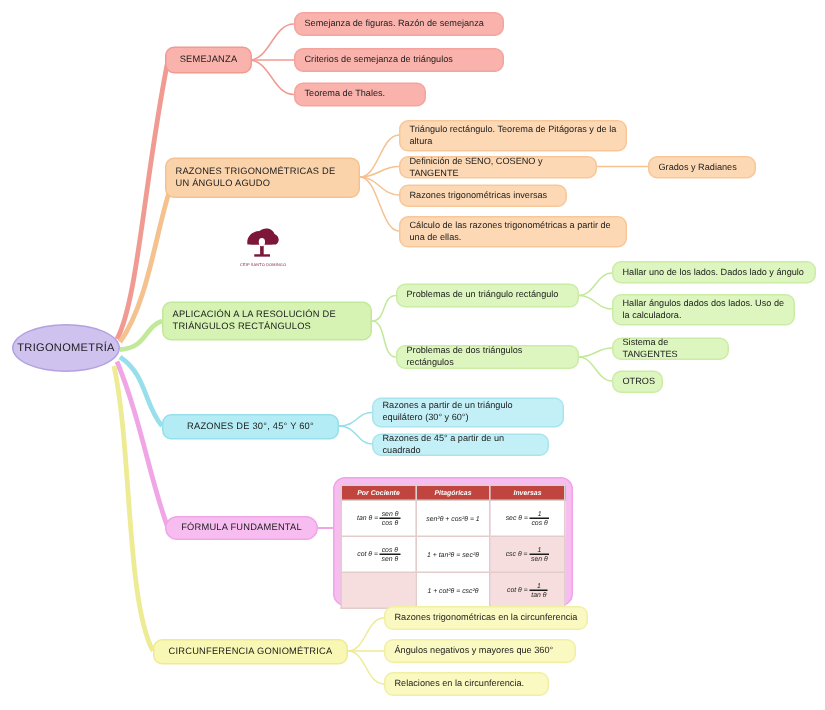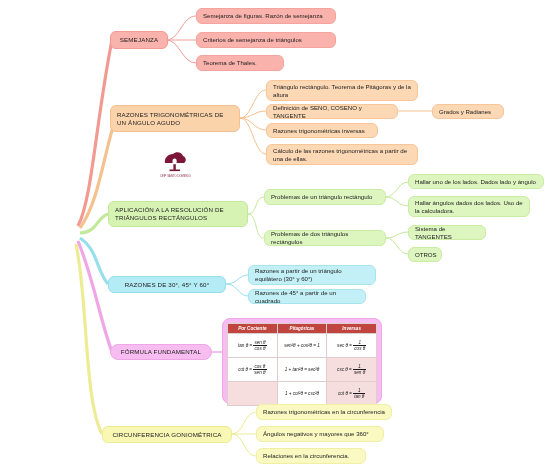--- a/index.html
+++ b/index.html
@@ -81,20 +81,23 @@
     <path d="M226,284 C238,284 238,275 248,275" stroke="#97dfeb" stroke-width="1" fill="none"></path>
     <path d="M226,284 C238,284 238,296 248,296" stroke="#97dfeb" stroke-width="1" fill="none"></path>
 
     <path d="M212,352 L222,352" stroke="#f0a6e6" stroke-width="1.4" fill="none"></path>
 
     <path d="M232,434 C244,434 244,412 256,412" stroke="#eeeb95" stroke-width="1" fill="none"></path>
     <path d="M232,434 C244,434 244,434 256,434" stroke="#eeeb95" stroke-width="1" fill="none"></path>
     <path d="M232,434 C244,434 244,456 256,456" stroke="#eeeb95" stroke-width="1" fill="none"></path>
   </svg>
 
+  <div class="node root" style="left:8px;top:216px;width:72px;height:32px;">
+    <span>TRIGONOMETRÍA</span>
+  </div>
 
   <div class="node pink lvl1" style="left:110px;top:31px;width:58px;height:18px;justify-content:center;">
     <span>SEMEJANZA</span>
   </div>
   <div class="node pinkLeaf lvl2" style="left:196px;top:8px;width:140px;height:16px;">
     <span>Semejanza de figuras. Razón de semejanza</span>
   </div>
   <div class="node pinkLeaf lvl2" style="left:196px;top:32px;width:140px;height:16px;">
     <span>Criterios de semejanza de triángulos</span>
   </div>

